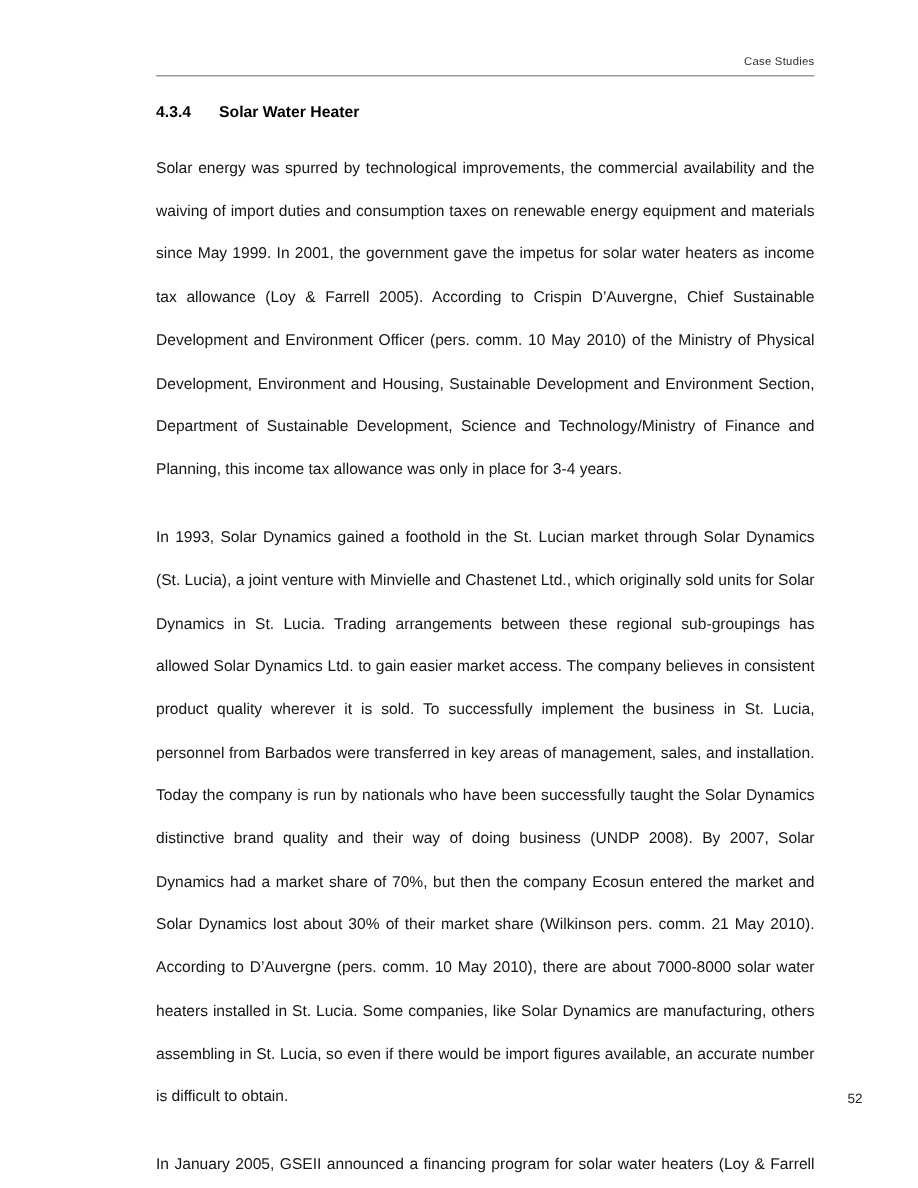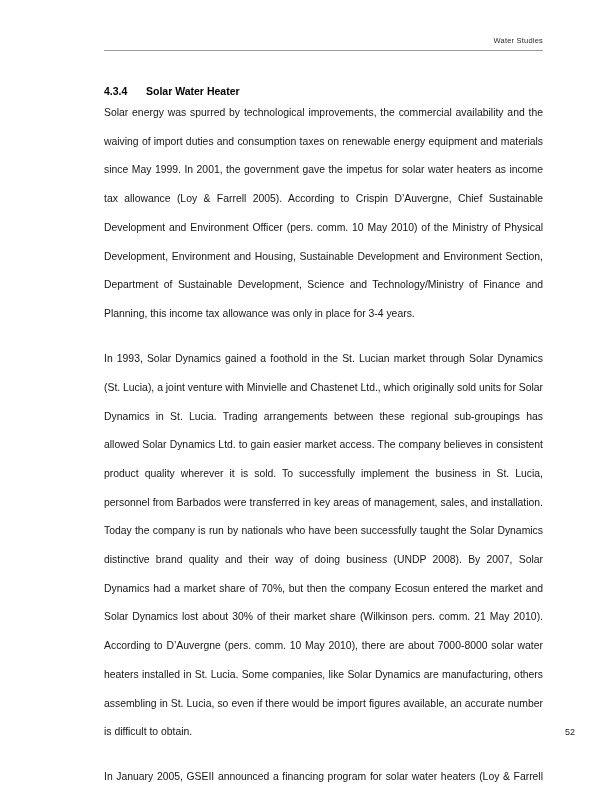--- a/index.html
+++ b/index.html
@@ -46,21 +46,20 @@
     top: 68px;
     font-size: 10.5px;
     font-weight: bold;
     color: #000000;
     line-height: 14px;
     white-space: nowrap;
   }
   .section-heading .num {
     display: inline-block;
     width: 42px;
-    margin-top: 16px;
   }
 
   
   .body-block {
     top: 99px;
   }
   p.para {
     margin: 0 0 16.5px 0;
     font-size: 10.4px;
     line-height: 28.7px;
@@ -84,21 +83,21 @@
     text-align: right;
     line-height: 12px;
   }
 </style>
 </head>
 <body>
 
 <div class="page">
 
   <div class="content-col page-header">
-    <div class="header-text">Water Studies</div>
+    <div class="header-text">Case Studies</div>
     <div class="header-rule"></div>
   </div>
 
   <div class="content-col section-heading">
     <span class="num">4.3.4</span><span>Solar Water Heater</span>
   </div>
 
   <div class="content-col body-block">
     <p class="para">Solar energy was spurred by technological improvements, the commercial availability and the waiving of import duties and consumption taxes on renewable energy equipment and materials since May 1999. In 2001, the government gave the impetus for solar water heaters as income tax allowance (Loy &amp; Farrell 2005). According to Crispin D’Auvergne, Chief Sustainable Development and Environment Officer (pers. comm. 10 May 2010) of the Ministry of Physical Development, Environment and Housing, Sustainable Development and Environment Section, Department of Sustainable Development, Science and Technology/Ministry of Finance and Planning, this income tax allowance was only in place for 3-4 years.</p>
     <p class="para">In 1993, Solar Dynamics gained a foothold in the St. Lucian market through Solar Dynamics (St. Lucia), a joint venture with Minvielle and Chastenet Ltd., which originally sold units for Solar Dynamics in St. Lucia. Trading arrangements between these regional sub-groupings has allowed Solar Dynamics Ltd. to gain easier market access. The company believes in consistent product quality wherever it is sold. To successfully implement the business in St. Lucia, personnel from Barbados were transferred in key areas of management, sales, and installation. Today the company is run by nationals who have been successfully taught the Solar Dynamics distinctive brand quality and their way of doing business (UNDP 2008). By 2007, Solar Dynamics had a market share of 70%, but then the company Ecosun entered the market and Solar Dynamics lost about 30% of their market share (Wilkinson pers. comm. 21 May 2010). According to D’Auvergne (pers. comm. 10 May 2010), there are about 7000-8000 solar water heaters installed in St. Lucia. Some companies, like Solar Dynamics are manufacturing, others assembling in St. Lucia, so even if there would be import figures available, an accurate number is difficult to obtain.</p>

